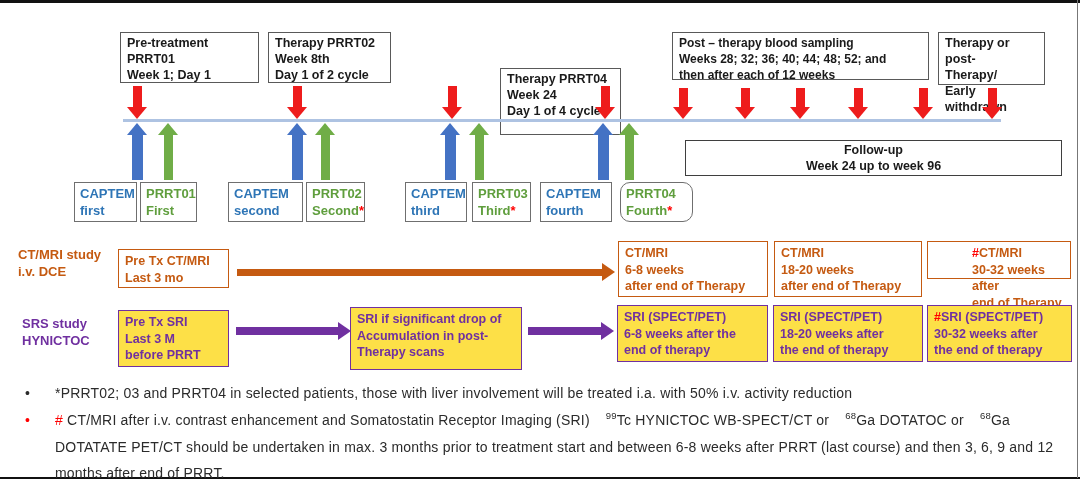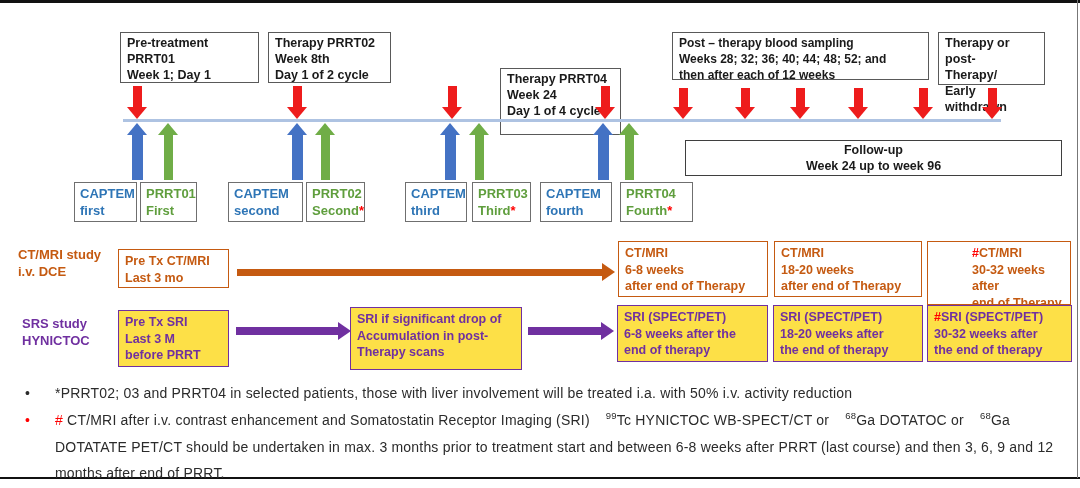--- a/index.html
+++ b/index.html
@@ -195,40 +195,40 @@
       <div class="blue-t">third</div>
   </div>
   <div class="cbox" style="left:472px;top:182px;width:59px;height:40px;">
     <div class="green-t">PRRT03</div>
     <div class="green-t"><span>Third</span><span class="star">*</span></div>
   </div>
   <div class="cbox" style="left:540px;top:182px;width:72px;height:40px;">
     <div class="blue-t">CAPTEM</div>
       <div class="blue-t">fourth</div>
   </div>
-  <div class="cbox" style="left:620px;top:182px;width:73px;height:40px;">
+  <div class="cbox" style="left:620px;top:182px;width:73px;height:40px;border-radius:10px;">
     <div class="green-t">PRRT04</div>
     <div class="green-t"><span>Fourth</span><span class="star">*</span></div>
   </div>
 
   <div class="sect-label orange-t pre" style="left:18px;top:246px;">CT/MRI study
 i.v. DCE</div>
   <div class="obox pre" style="left:118px;top:249px;width:111px;height:39px;">Pre Tx CT/MRI
 Last 3 mo</div>
   <div class="ah orange" style="left:237px;top:263px;width:378px;height:18px;">
       <div class="sh"></div>
       <div class="hd"></div>
     </div>
   <div class="obox pre" style="left:618px;top:241px;width:150px;height:56px;"><span class="hash"></span><span>CT/MRI
 6-8 weeks
 after end of Therapy</span></div>
   <div class="obox pre" style="left:774px;top:241px;width:148px;height:56px;"><span class="hash"></span><span>CT/MRI
 18-20 weeks
 after end of Therapy</span></div>
-  <div class="obox pre" style="left:927px;top:241px;width:144px;height:64px;padding-left:44px;"><span class="hash">#</span><span>CT/MRI
+  <div class="obox pre" style="left:927px;top:241px;width:144px;height:38px;padding-left:44px;"><span class="hash">#</span><span>CT/MRI
 30-32 weeks after
 end of Therapy</span></div>
 
   <div class="sect-label purple-t pre" style="left:22px;top:315px;">SRS study
 HYNICTOC</div>
   <div class="pbox pre" style="left:118px;top:310px;width:111px;height:57px;">Pre Tx SRI
 Last 3 M
 before PRRT</div>
   <div class="ah purple" style="left:236px;top:322px;width:115px;height:18px;">
       <div class="sh"></div>

